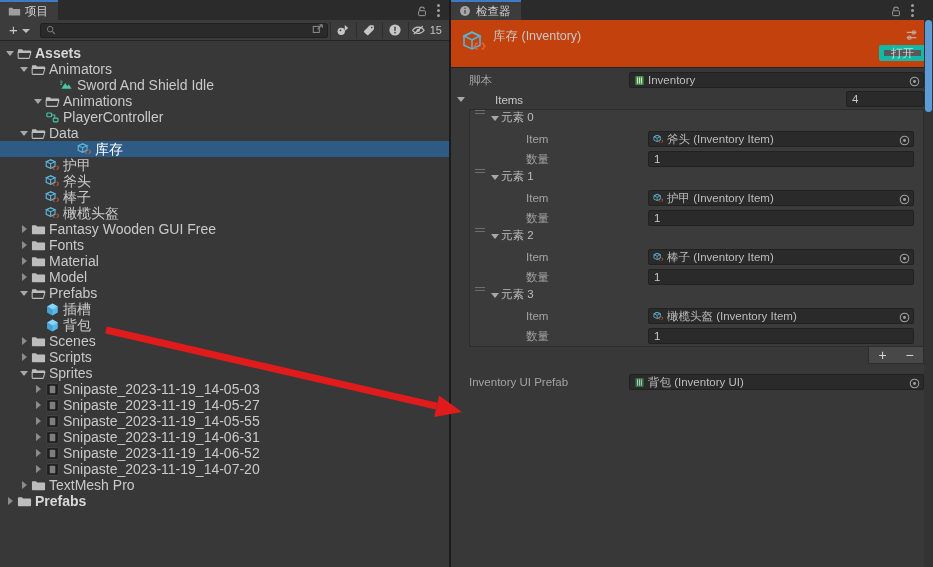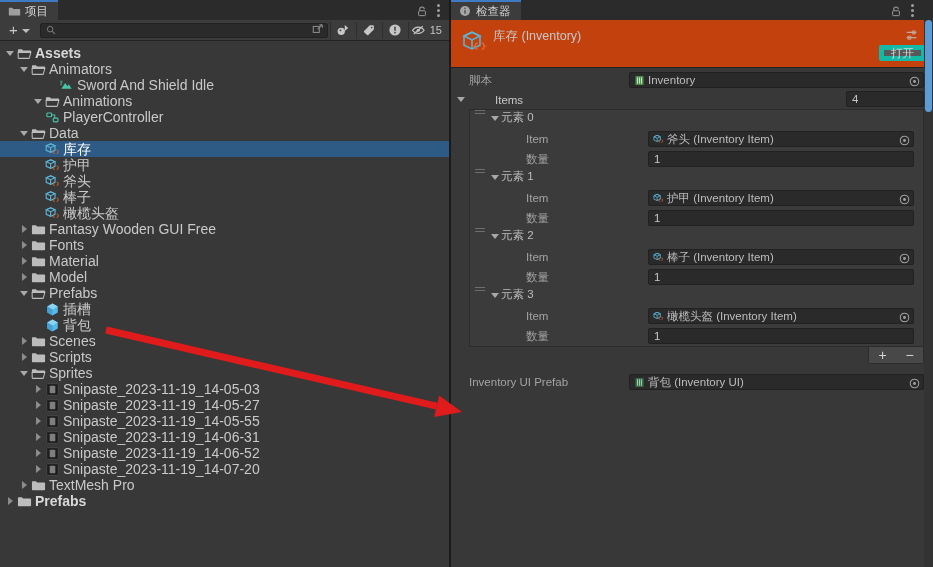--- a/index.html
+++ b/index.html
@@ -58,21 +58,21 @@
   .tb-icon-btn { width:25px; height:20px; display:flex;align-items:center;justify-content:center; cursor:pointer; }
   .hidden-count { color:#c3c3c3; font-size:11px; padding-right:7px; padding-left:1px; }
 
   
   .tree { position:absolute; left:0; right:0; top:41px; bottom:1px; background:#383838; overflow:hidden; padding-top:4px;}
   .row {
     height: 16px; display: flex; align-items: center;
     color: #c9c9c9; font-size: 14px; white-space: nowrap; cursor: pointer;
     position: relative;
   }
-  .row.selected { background: #2e5b86; }
+  .row.selected { background: #2e5b86; padding-left: 32px; }
   .row.selected .row-label { color: #ffffff; }
   .row-label { line-height: 16px; }
   .row-label.bold { font-weight: bold; color:#d8d8d8;}
   .arrow {
     width: 12px; height: 16px; display: inline-flex; align-items:center; justify-content:center;
     flex: 0 0 12px;
   }
   .arrow.down::before { content:""; width:0;height:0;border-left:4.5px solid transparent;border-right:4.5px solid transparent;border-top:5px solid #a8a8a8; }
   .arrow.right::before { content:""; width:0;height:0;border-top:4.5px solid transparent;border-bottom:4.5px solid transparent;border-left:5px solid #8c8c8c; }
   .ico { width:16px;height:16px;flex:0 0 16px; margin-right:3px; display:flex;align-items:center;justify-content:center;}

